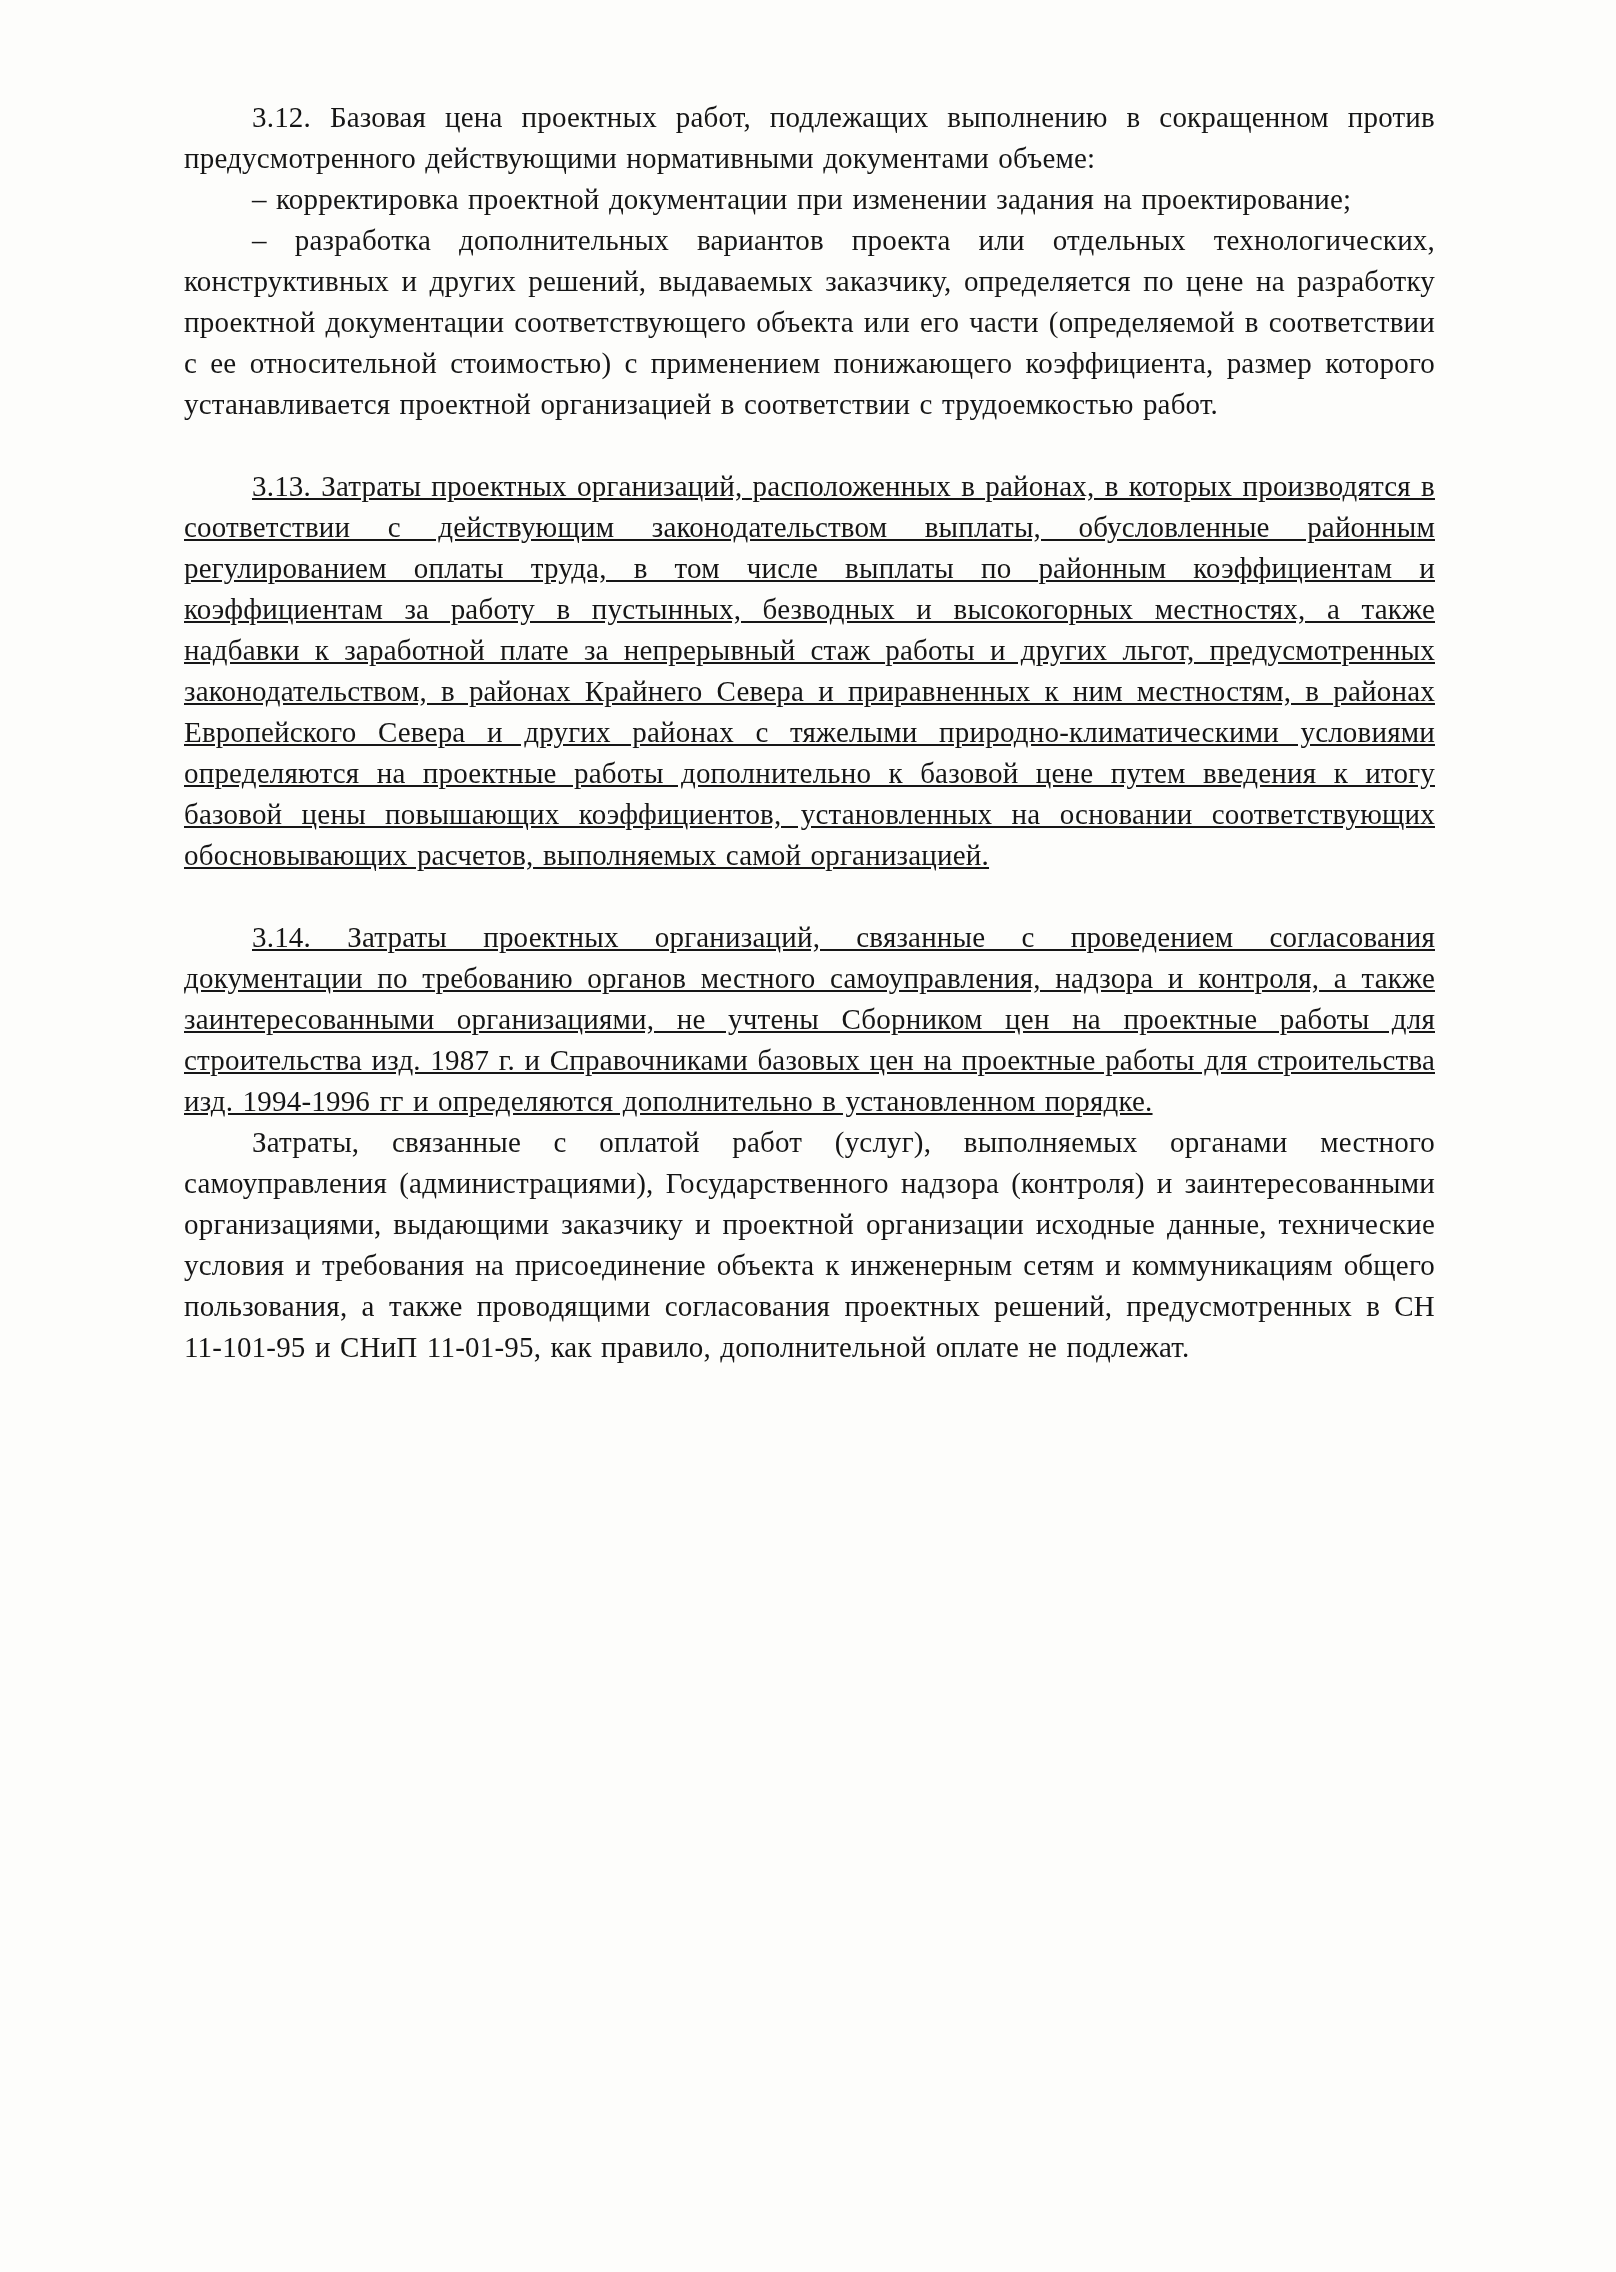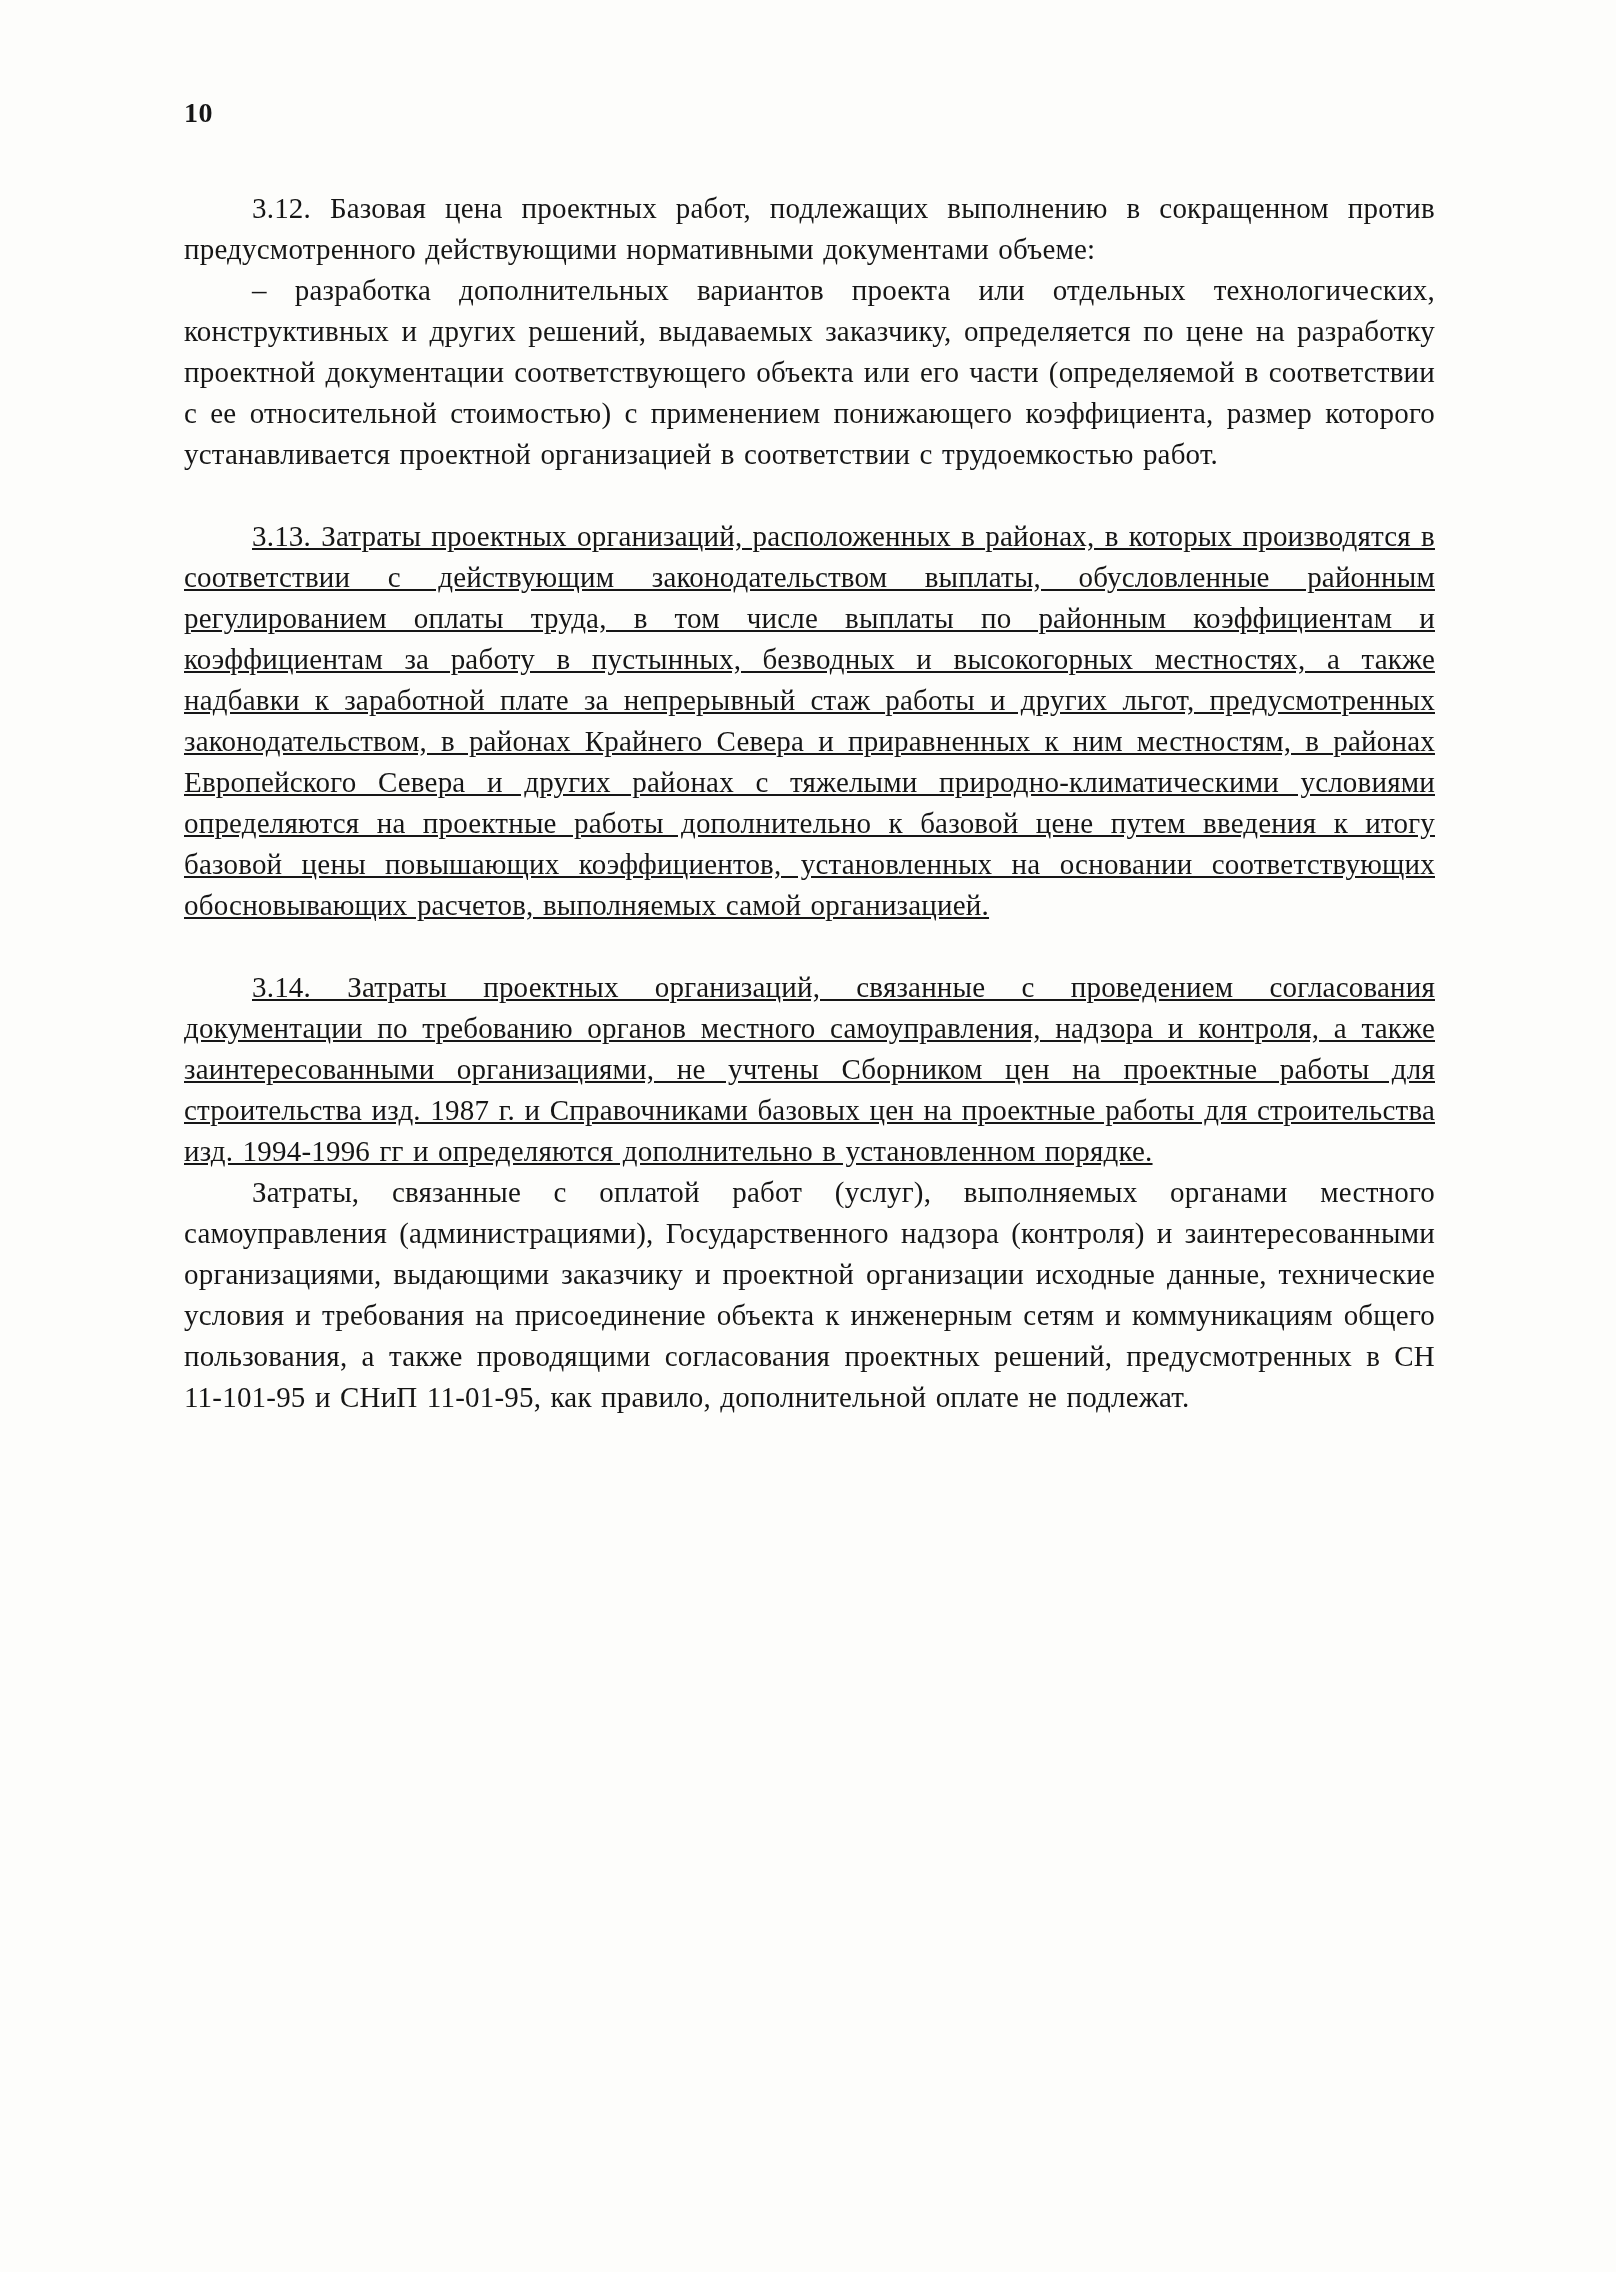--- a/index.html
+++ b/index.html
@@ -41,25 +41,25 @@
   }
   .content p.gap-before {
     margin-top: 41px;
     text-decoration: underline;
   }
 </style>
 </head>
 <body>
 
 <div class="page">
-  <div class="page-number">10</div>
 
   <div class="content">
     <p class="para">3.12. Базовая цена проектных работ, подлежащих выполнению в сокращенном против предусмотренного действующими нормативными документами объеме:</p>
 
+    <p class="para">– корректировка проектной документации при изменении задания на проектирование;</p>
 
     <p class="para">– разработка дополнительных вариантов проекта или отдельных технологических, конструктивных и других решений, выдаваемых заказчику, определяется по цене на разработку проектной документации соответствующего объекта или его части (определяемой в соответствии с ее относительной стоимостью) с применением понижающего коэффициента, размер которого устанавливается проектной организацией в соответствии с трудоемкостью работ.</p>
 
     <p class="para gap-before">3.13. Затраты проектных организаций, расположенных в районах, в которых производятся в соответствии с действующим законодательством выплаты, обусловленные районным регулированием оплаты труда, в том числе выплаты по районным коэффициентам и коэффициентам за работу в пустынных, безводных и высокогорных местностях, а также надбавки к заработной плате за непрерывный стаж работы и других льгот, предусмотренных законодательством, в районах Крайнего Севера и приравненных к ним местностям, в районах Европейского Севера и других районах с тяжелыми природно-климатическими условиями определяются на проектные работы дополнительно к базовой цене путем введения к итогу базовой цены повышающих коэффициентов, установленных на основании соответствующих обосновывающих расчетов, выполняемых самой организацией.</p>
 
     <p class="para gap-before">3.14. Затраты проектных организаций, связанные с проведением согласования документации по требованию органов местного самоуправления, надзора и контроля, а также заинтересованными организациями, не учтены Сборником цен на проектные работы для строительства изд. 1987 г. и Справочниками базовых цен на проектные работы для строительства изд. 1994-1996 гг и определяются дополнительно в установленном порядке.</p>
 
     <p class="para">Затраты, связанные с оплатой работ (услуг), выполняемых органами местного самоуправления (администрациями), Государственного надзора (контроля) и заинтересованными организациями, выдающими заказчику и проектной организации исходные данные, технические условия и требования на присоединение объекта к инженерным сетям и коммуникациям общего пользования, а также проводящими согласования проектных решений, предусмотренных в СН 11-101-95 и СНиП 11-01-95, как правило, дополнительной оплате не подлежат.</p>
 
   </div>

